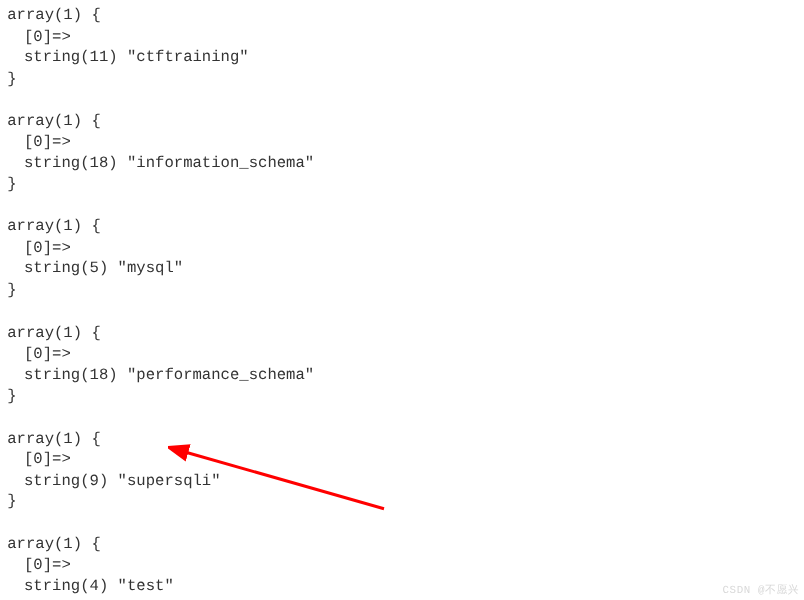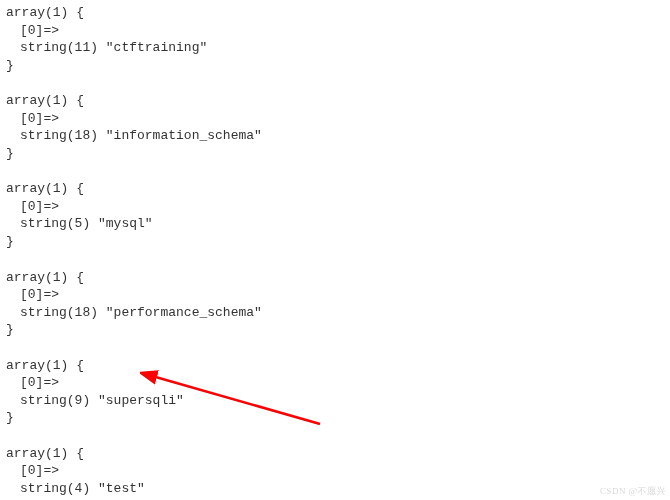--- a/index.html
+++ b/index.html
@@ -34,21 +34,21 @@
     .arrow-svg {
       position: absolute;
       left: 140px;
       top: 366px;
       pointer-events: none;
     }
     .watermark {
       position: absolute;
       bottom: 2px;
       right: 4px;
-      font-family: Liberation Serif, serif;
+      font-family: Liberation Mono, monospace;
       font-size: 9px;
       color: #d8d8d8;
       letter-spacing: 0.5px;
     }
   </style>
 </head>
 <body>
 
 <div class="block">
   <div class="line1">array(1) {</div>

